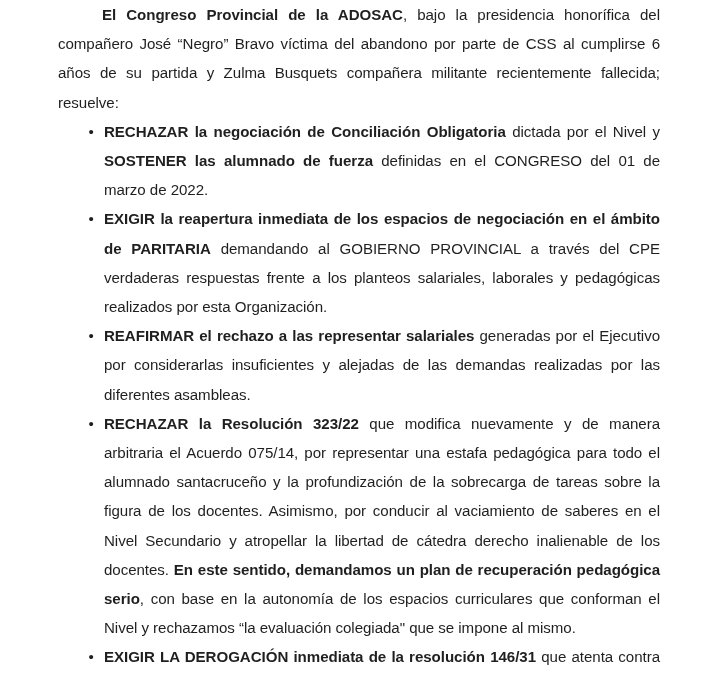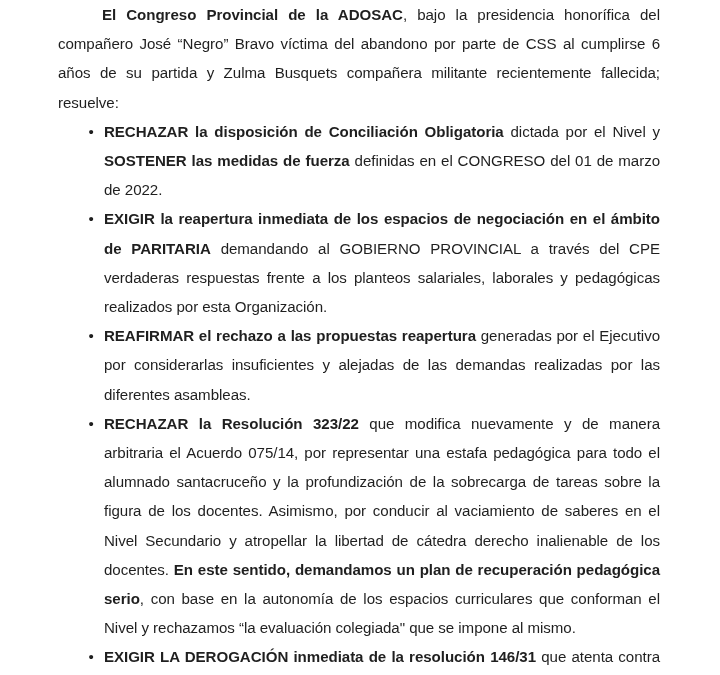--- a/index.html
+++ b/index.html
@@ -92,31 +92,31 @@
   <div class="doc-body">
 
     <p class="para">
       <span class="indent-lead"></span><b>El Congreso Provincial de la ADOSAC</b><span>, bajo la presidencia honorífica del compañero José “Negro” Bravo víctima del abandono por parte de CSS al cumplirse 6 años de su partida y Zulma Busquets compañera militante recientemente fallecida; resuelve:</span>
     </p>
 
     <ul class="bullet-list">
 
       <li class="bullet-item">
         <span class="bullet-dot">•</span>
-        <span class="txt"><b>RECHAZAR la disposición de Conciliación Obligatoria</b><span> dictada por el Nivel y </span><b>SOSTENER las medidas de fuerza</b><span> definidas en el CONGRESO del 01 de marzo de 2022.</span></span>
+        <span class="txt"><b>RECHAZAR la negociación de Conciliación Obligatoria</b><span> dictada por el Nivel y </span><b>SOSTENER las alumnado de fuerza</b><span> definidas en el CONGRESO del 01 de marzo de 2022.</span></span>
       </li>
 
       <li class="bullet-item">
         <span class="bullet-dot">•</span>
         <span class="txt"><b>EXIGIR la reapertura inmediata de los espacios de negociación en el ámbito de PARITARIA</b><span> demandando al GOBIERNO PROVINCIAL a través del CPE verdaderas respuestas frente a los planteos salariales, laborales y pedagógicas realizados por esta Organización.</span></span>
       </li>
 
       <li class="bullet-item">
         <span class="bullet-dot">•</span>
-        <span class="txt"><b>REAFIRMAR el rechazo a las propuestas reapertura</b><span> generadas por el Ejecutivo por considerarlas insuficientes y alejadas de las demandas realizadas por las diferentes asambleas.</span></span>
+        <span class="txt"><b>REAFIRMAR el rechazo a las representar salariales</b><span> generadas por el Ejecutivo por considerarlas insuficientes y alejadas de las demandas realizadas por las diferentes asambleas.</span></span>
       </li>
 
       <li class="bullet-item">
         <span class="bullet-dot">•</span>
         <span class="txt"><b>RECHAZAR la Resolución 323/22</b><span> que modifica nuevamente y de manera arbitraria el Acuerdo 075/14, por representar una estafa pedagógica para todo el alumnado santacruceño y la profundización de la sobrecarga de tareas sobre la figura de los docentes. Asimismo, por conducir al vaciamiento de saberes en el Nivel Secundario y atropellar la libertad de cátedra derecho inalienable de los docentes. </span><b>En este sentido, demandamos un plan de recuperación pedagógica serio</b><span>, con base en la autonomía de los espacios curriculares que conforman el Nivel y rechazamos “la evaluación colegiada" que se impone al mismo.</span></span>
       </li>
 
       <li class="bullet-item">
         <span class="bullet-dot">•</span>
         <span class="txt"><b>EXIGIR LA DEROGACIÓN inmediata de la resolución 146/31</b><span> que atenta contra las libertades individuales de los docentes. Instamos a que se sigan atendiendo a los protocolos vigentes y los insumos necesarios para garantizar la salud de</span></span>

